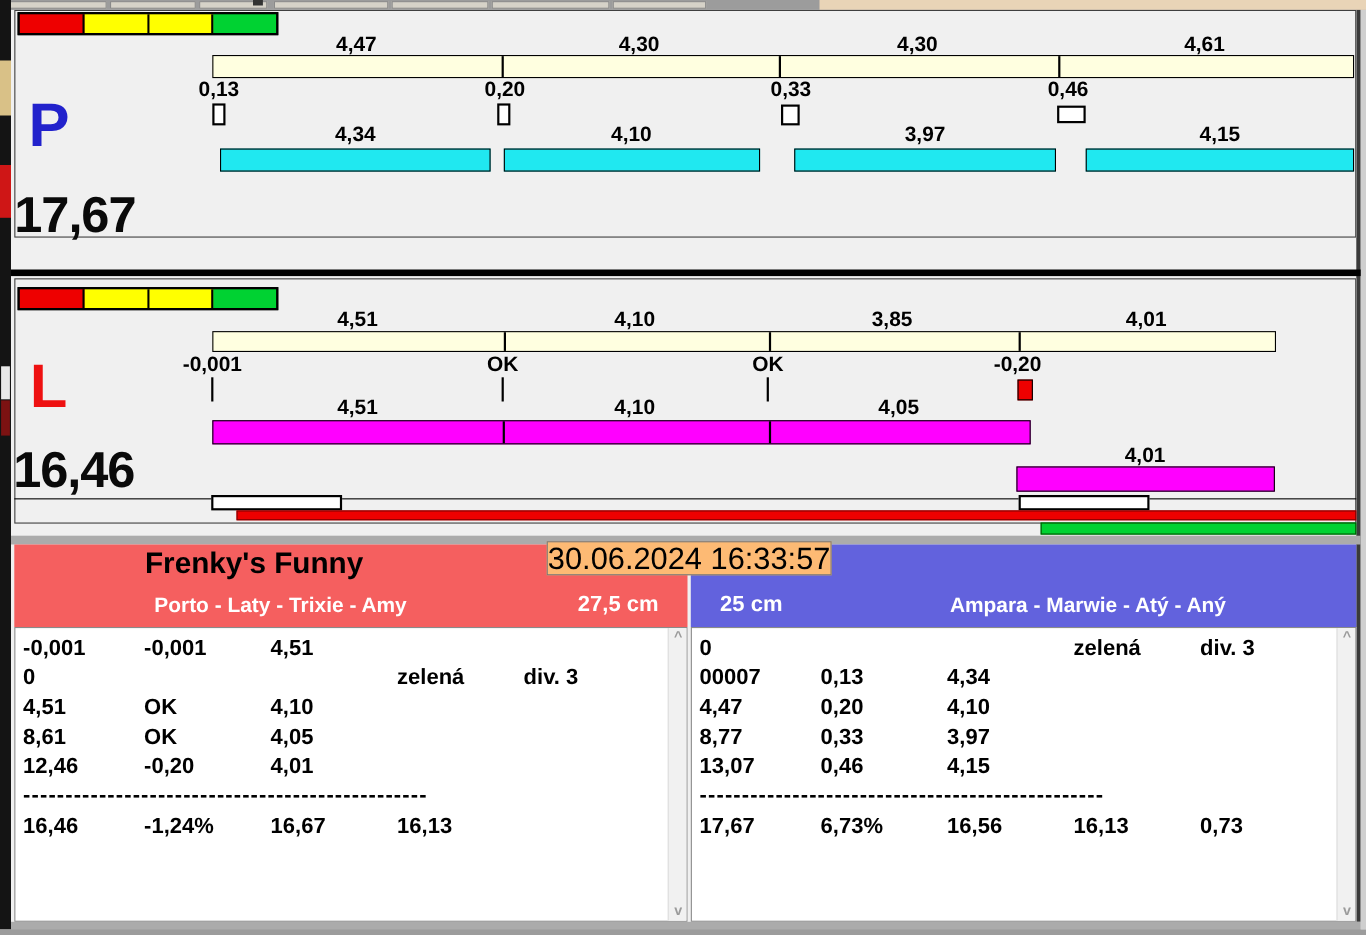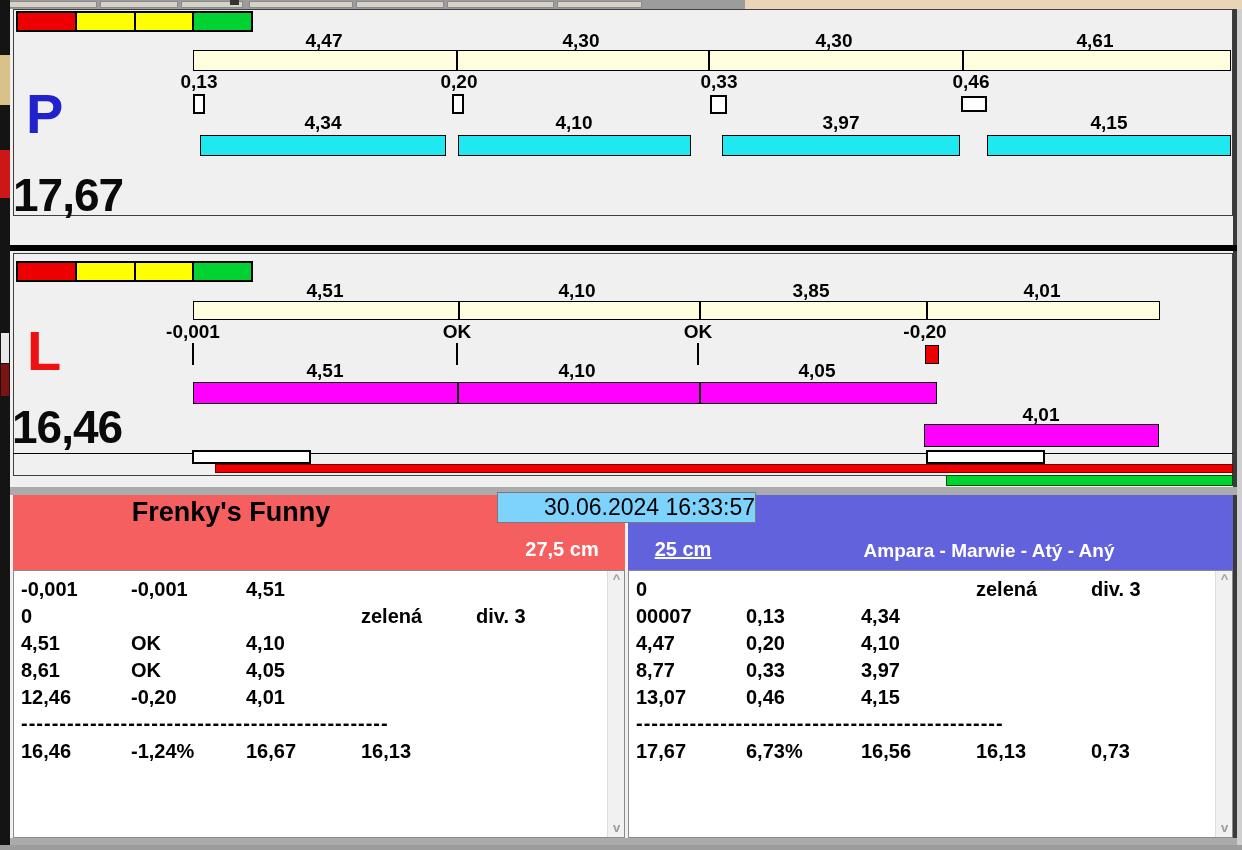--- a/index.html
+++ b/index.html
@@ -26,22 +26,22 @@
   .tick { position:absolute; width:2px; background:#000; }
   .bigletter { position:absolute; font-weight:bold; font-size:56px; line-height:1; }
   .total { position:absolute; font-weight:bold; font-size:46px; letter-spacing:-1px; color:#0a0a0a; line-height:1; }
   .blackbar { position:absolute; background:#000; }
 
   
   .teamheader { position:absolute; height:75px; }
   .tname { position:absolute; text-align:center; font-weight:bold; font-size:27px; color:#000; white-space:nowrap; }
   .tdogs { position:absolute; text-align:center; font-weight:bold; font-size:19px; color:#fff; white-space:nowrap; }
   .theight { position:absolute; text-align:center; font-weight:bold; font-size:20px; color:#fff; white-space:nowrap; }
-  .tsbox { position:absolute; left:497px; top:492px; width:259px; height:31px; background:#7dd3fc; border:1px solid #7a7a7a;
-           font-size:23px; color:#000; text-align:right; line-height:29px; z-index:5; white-space:nowrap; }
+  .tsbox { position:absolute; left:497px; top:492px; width:259px; height:31px; background:#fdba74; border:1px solid #7a7a7a;
+           font-size:28px; color:#000; text-align:center; line-height:29px; z-index:5; white-space:nowrap; }
   .tablepanel { position:absolute; background:#fff; border:1px solid #8a8a8a; }
   .trow { position:absolute; display:flex; font-weight:bold; font-size:20px; color:#000; white-space:nowrap; }
   .c1 { width:110px; } .c2 { width:115px; } .c3 { width:115px; } .c4 { width:115px; } .c5 { width:110px; }
   .tdash { letter-spacing:1px; }
   .scrollbar { position:absolute; width:17px; background:#f1f1f1; border-left:1px solid #dcdcdc; }
   .sb-arrow { position:absolute; left:0; width:17px; height:17px; text-align:center; color:#9b9b9b;
               font-size:13px; font-weight:bold; line-height:16px; }
   .sb-up { top:0; } .sb-down { bottom:0; }
   .grayband { position:absolute; background:#ababab; }
 </style>
@@ -167,24 +167,25 @@
   <span class="wsq" style="left:926px;top:450px;width:119px;height:14px;"></span>
   <div class="abs" style="left: 215px; top: 464px; width: 1018px; height: 9px; border: 1px solid rgb(126, 0, 0); background: rgb(238, 0, 0);"></div>
   <div class="abs" style="left: 946px; top: 475px; width: 287px; height: 11px; border: 1px solid rgb(0, 85, 0); background: rgb(0, 210, 50);"></div>
 
   <div class="grayband" style="left:10px;top:487px;width:1227px;height:8px;"></div>
 
   <div class="teamheader" style="left: 13px; top: 495px; width: 612px; background: rgb(245, 95, 95);"></div>
   <div class="teamheader" style="left: 628px; top: 495px; width: 605px; background: rgb(98, 98, 221);"></div>
 
   <span class="tname" style="left:13px;top:497px;width:436px;">Frenky's Funny</span>
+  <span class="tdogs" style="left:13px;top:540px;width:484px;">Porto - Laty - Trixie - Amy</span>
   <span class="theight" style="left:503px;top:538px;width:118px;">27,5 cm</span>
 
   <span class="tdogs" style="left:745px;top:540px;width:488px;text-align:center;">Ampara - Marwie - Atý - Aný</span>
-  <span class="theight" style="left:633px;top:538px;width:100px;text-decoration:underline;">25 cm</span>
+  <span class="theight" style="left:633px;top:538px;width:100px;">25 cm</span>
 
   <div class="tsbox">30.06.2024 16:33:57</div>
 
   <div class="tablepanel" style="left:13px;top:570px;width:612px;height:268px;"></div>
   <div class="trow" style="left:21px;top:578px;">
     <span class="c1">-0,001</span>
     <span class="c2">-0,001</span>
     <span class="c3">4,51</span>
     <span class="c4"></span>
     <span class="c5"></span>

